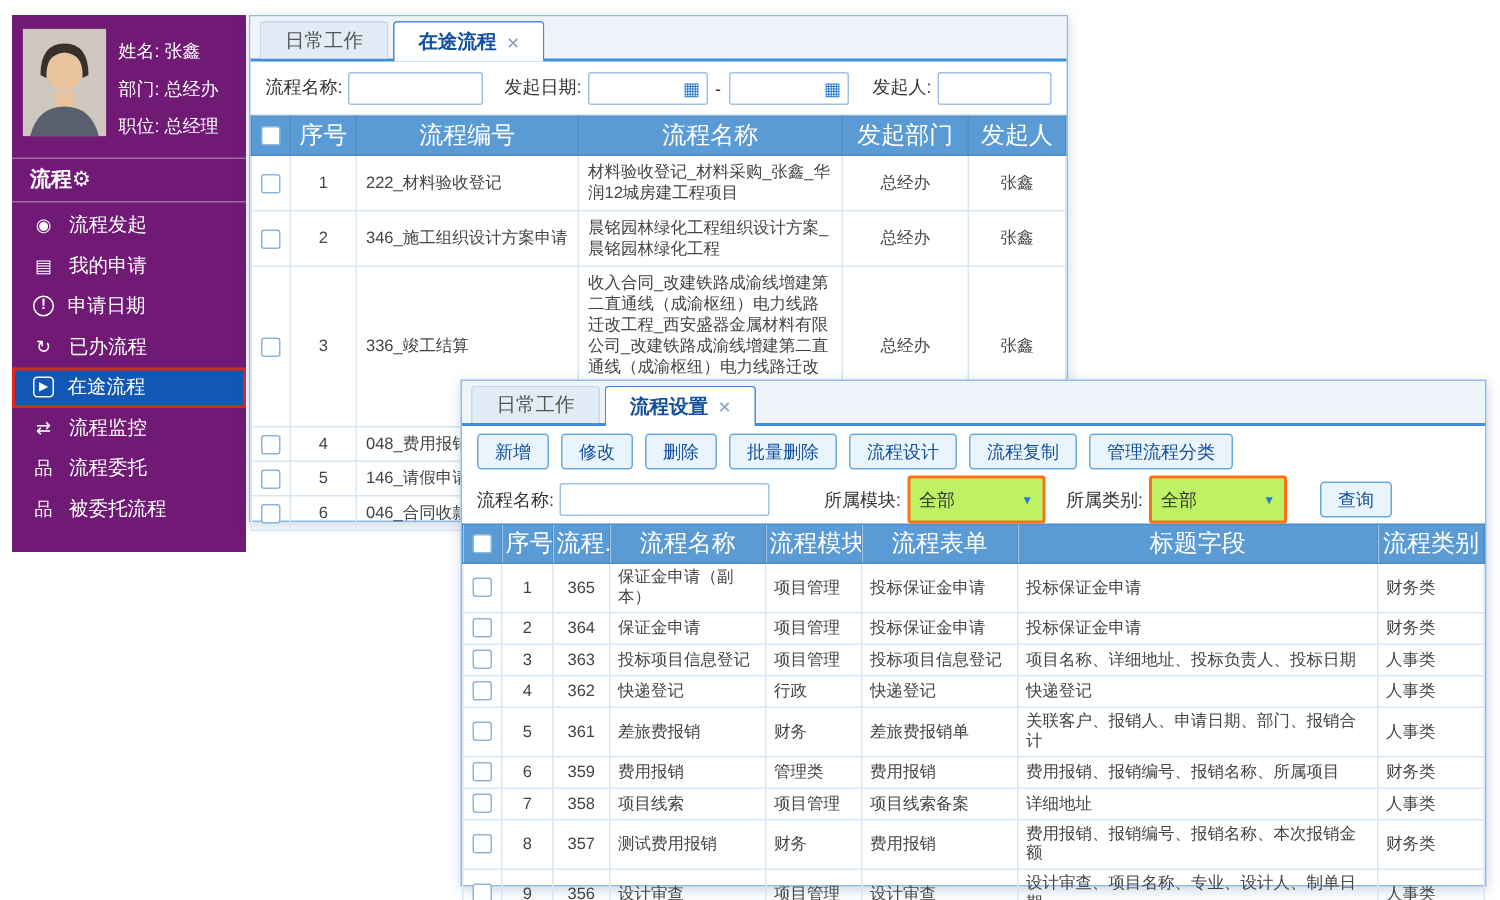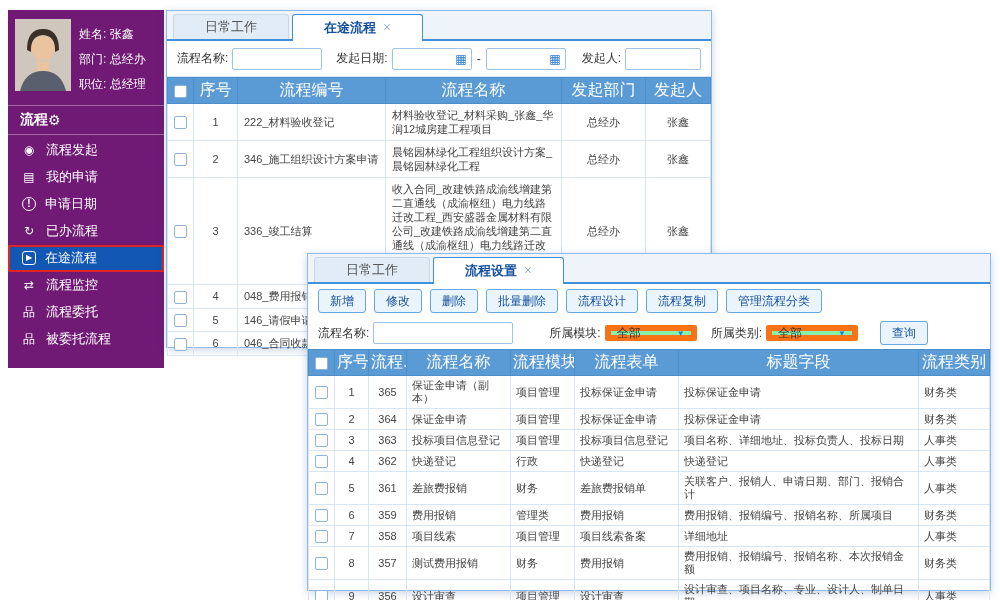--- a/index.html
+++ b/index.html
@@ -29,40 +29,40 @@
     border-radius:3px; font-size:8px; margin-left:1px; }
 
   
   .panel { position:absolute; background:#fff; border:1px solid #8fb9e6;
     box-shadow:0 2px 8px rgba(40,90,160,.25); }
   #panel1 { left:166px; top:10px; width:546px; height:338px; z-index:1; }
   #panel2 { left:307px; top:253px; width:684px; height:338px; z-index:2; }
 
   .tabbar { height:30px; background:#eef4fa; border-bottom:2px solid #3f8fdc;
     display:flex; align-items:flex-end; padding-left:6px; gap:3px; }
-  .tab { height:25px; display:flex; align-items:center; gap:7px; padding:0 31px;
+  .tab { height:25px; display:flex; align-items:center; gap:7px; padding:0 16px;
     font-size:13px; color:#555; background:#e2ecf6; border:1px solid #c6d9ec;
-    border-bottom:none; border-radius:3px 3px 0 0; cursor:pointer;font-family:Liberation Serif, serif; }
+    border-bottom:none; border-radius:3px 3px 0 0; cursor:pointer; }
   .tab.active { background:#fff; color:#15509f; font-weight:bold;
     border-color:#3f8fdc; margin-bottom:-2px; height:27px; z-index:1; }
   .tab-close { color:#7d9cbd; font-size:14px; font-weight:normal; line-height:1; cursor:pointer; }
 
   .filterbar { display:flex; align-items:center; padding:0 10px; font-size:12px; color:#333; }
   #panel1 .filterbar { height:36px; border-bottom:1px solid #d8e6f4; }
   #panel2 .filterbar { height:32px; }
   .flabel { white-space:nowrap; margin-right:4px; }
   .ml14 { margin-left:14px; } .ml16 { margin-left:16px;text-align:center; }
   .ml40 { margin-left:36px; } .ml22 { margin-left:22px; }
   .txt { height:22px; border:1px solid #9fc3e6; border-radius:2px; background:#fff; outline:none; padding:0 4px; font-size:12px; }
   .date-input { width:84px; height:22px; border:1px solid #9fc3e6; border-radius:2px;
     background:#fff; display:inline-flex; align-items:center; justify-content:flex-end;
     padding-right:4px; cursor:pointer; }
   .cal { color:#2a7bd4; font-size:12px; line-height:1; }
   .dash { margin:0 5px; color:#333; }
-  .select { width:92px; height:16px; border:6px solid #f97316; border-radius:2px; background:#86efac;
+  .select { width:92px; height:32px; border:2px solid #f97316; border-radius:2px; background:#bef264;
     display:inline-flex; align-items:center; justify-content:space-between; padding:0 6px; cursor:pointer; }
   .caret { color:#2a7bd4; font-size:8px; }
   .btn { height:24px; padding:0 11px; background:#e9f4fd; border:1px solid #6aa7e0;
     border-radius:3px; color:#15509f; font-size:12px; cursor:pointer;
     font-family:"Liberation Sans","DejaVu Sans",sans-serif; }
   .toolbar { display:flex; gap:8px; align-items:center; padding:5px 10px 4px 10px; }
 
   
   table.grid { border-collapse:collapse; width:100%; table-layout:fixed; color:#444; }
   .grid th { background:#5b9bd5; color:#fff; font-weight:normal; font-size:16px;

